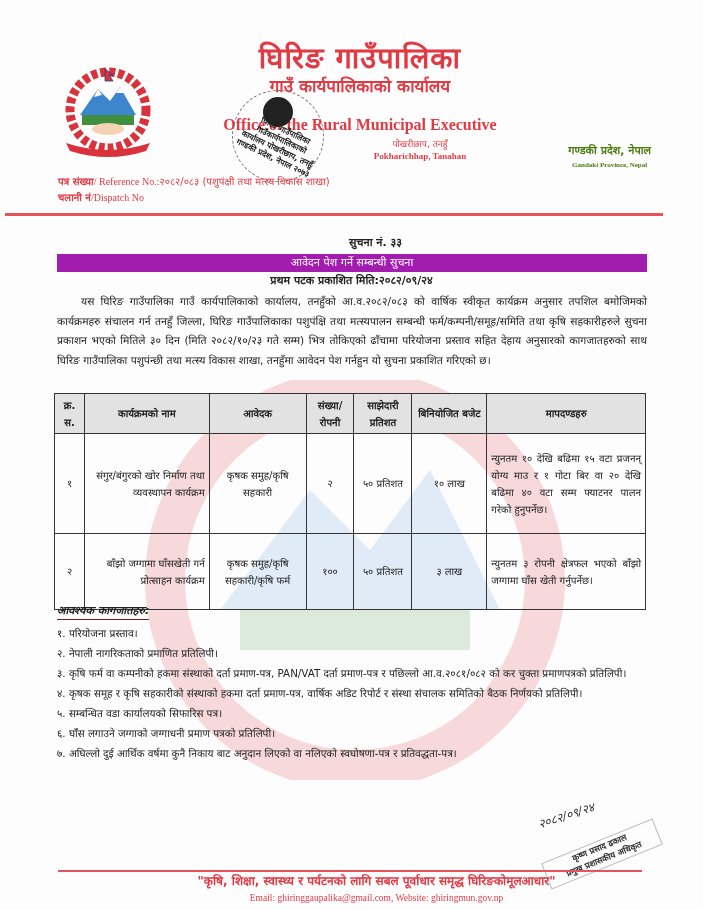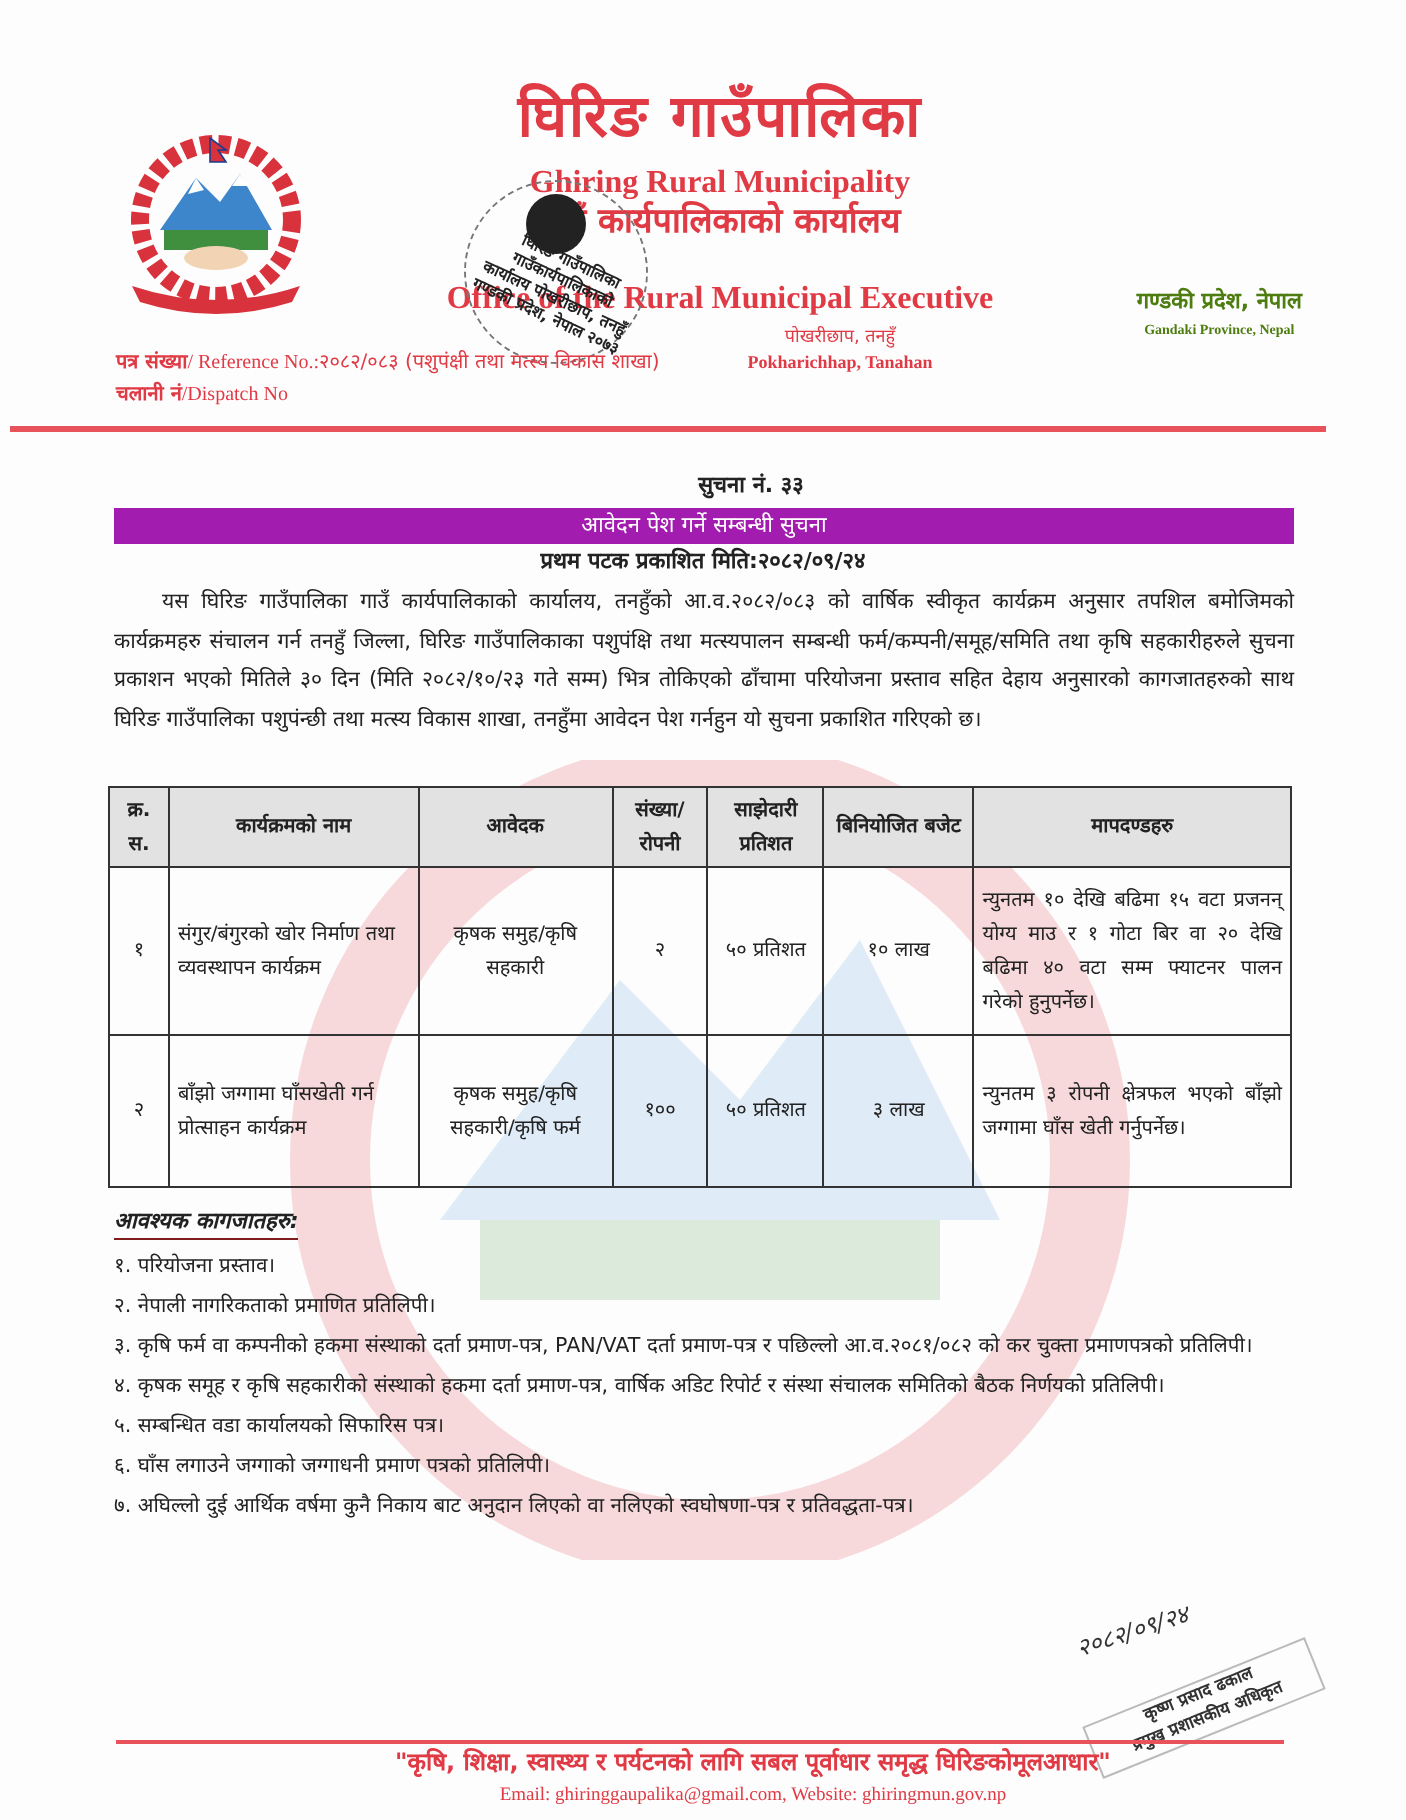--- a/index.html
+++ b/index.html
@@ -39,23 +39,23 @@
     .notice-bar { position: absolute; left: 57px; top: 254px; width: 590px; height: 18px; background: #a21caf; color: #fff; text-align: center; font-size: 11px; line-height: 18px; }
     .pub-date { position: absolute; left: 0; top: 273px; width: 703px; text-align: center; font-size: 11px; font-weight: bold; line-height: 16px; }
 
     .para { position: absolute; left: 57px; top: 292px; width: 590px; font-size: 10.6px; line-height: 19.6px; text-align: justify; text-indent: 24px; }
 
     
     .tbl { position: absolute; left: 54px; top: 393px; width: 592px; border-collapse: collapse; font-size: 10px; }
     .tbl th, .tbl td { border: 1px solid #333; text-align: center; vertical-align: middle; }
     .tbl th { background: #e2e2e2; font-weight: bold; line-height: 17px; height: 40px; padding: 0 2px; }
     .tbl td { line-height: 17px; padding: 3px 4px; }
-    .tbl td.left { text-align: left; }
+    .tbl td.left { text-align: right; }
     .tbl td.justify { text-align: justify; }
-    .tbl tr.r1 td { height: 84px; }
+    .tbl tr.r1 td { height: 100px; }
     .tbl tr.r2 td { height: 76px; }
 
     
     .req-title { position: absolute; left: 57px; top: 603px; font-size: 11px; font-weight: bold; font-style: italic; line-height: 16px; border-bottom: 1px solid #7f1d1d; }
     .req-list { position: absolute; left: 57px; top: 623px; width: 590px; list-style: none; font-size: 10.3px; line-height: 20px; }
     .req-list li { padding-left: 16px; text-indent: -16px; }
 
     
     .signature { position: absolute; left: 540px; top: 800px; width: 110px; height: 40px; font-family: "DejaVu Serif", serif; font-style: italic; font-size: 12px; color: #333; transform: rotate(-18deg); line-height: 14px; }
     .sign-stamp { position: absolute; left: 542px; top: 840px; width: 120px; height: 28px; font-size: 8.5px; font-weight: bold; color: #333; transform: rotate(-22deg); line-height: 12px; text-align: center; border: 1px solid #bbb; background: rgba(255,255,255,0.3); }
@@ -83,21 +83,20 @@
   <polygon points="22,50 40,24 52,36 62,22 78,50" fill="#3d86cc"></polygon>
   <polygon points="36,32 40,24 44,30" fill="#fff"></polygon>
   <polygon points="58,28 62,22 66,28" fill="#fff"></polygon>
   <rect x="24" y="50" width="52" height="10" fill="#3f8f3f"></rect>
   <ellipse cx="50" cy="64" rx="16" ry="6" fill="#f2d4b4"></ellipse>
   <path d="M8 78 Q50 92 92 78 L88 86 Q50 98 12 86 Z" fill="#d8323c"></path>
 </svg>
 
 <div class="hdr-center">
   <div class="hdr-title-np">घिरिङ गाउँपालिका</div>
-  <div class="hdr-title-en">Ghiring Rural Municipality</div>
   <div class="hdr-office-np">गाउँ कार्यपालिकाको कार्यालय</div>
   <div class="hdr-office-en">Office of the Rural Municipal Executive</div>
   <div class="hdr-addr-np">पोखरीछाप, तनहुँ</div>
   <div class="hdr-addr-en">Pokharichhap, Tanahan</div>
 </div>
 
 <div class="seal">
   <div class="seal-inner"></div>
   <div class="seal-text">घिरिङ गाउँपालिका गाउँकार्यपालिकाको कार्यालय पोखरीछाप, तनहुँ गण्डकी प्रदेश, नेपाल २०७३</div>
 </div>

